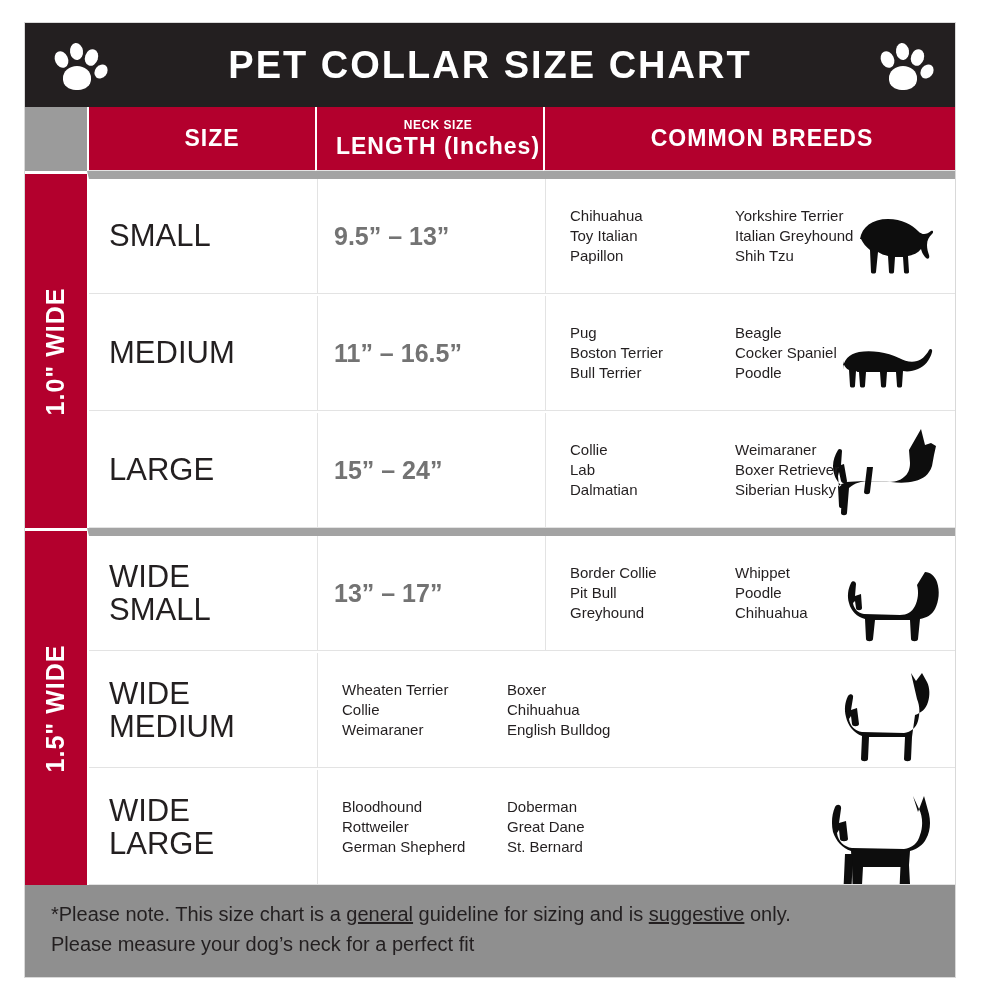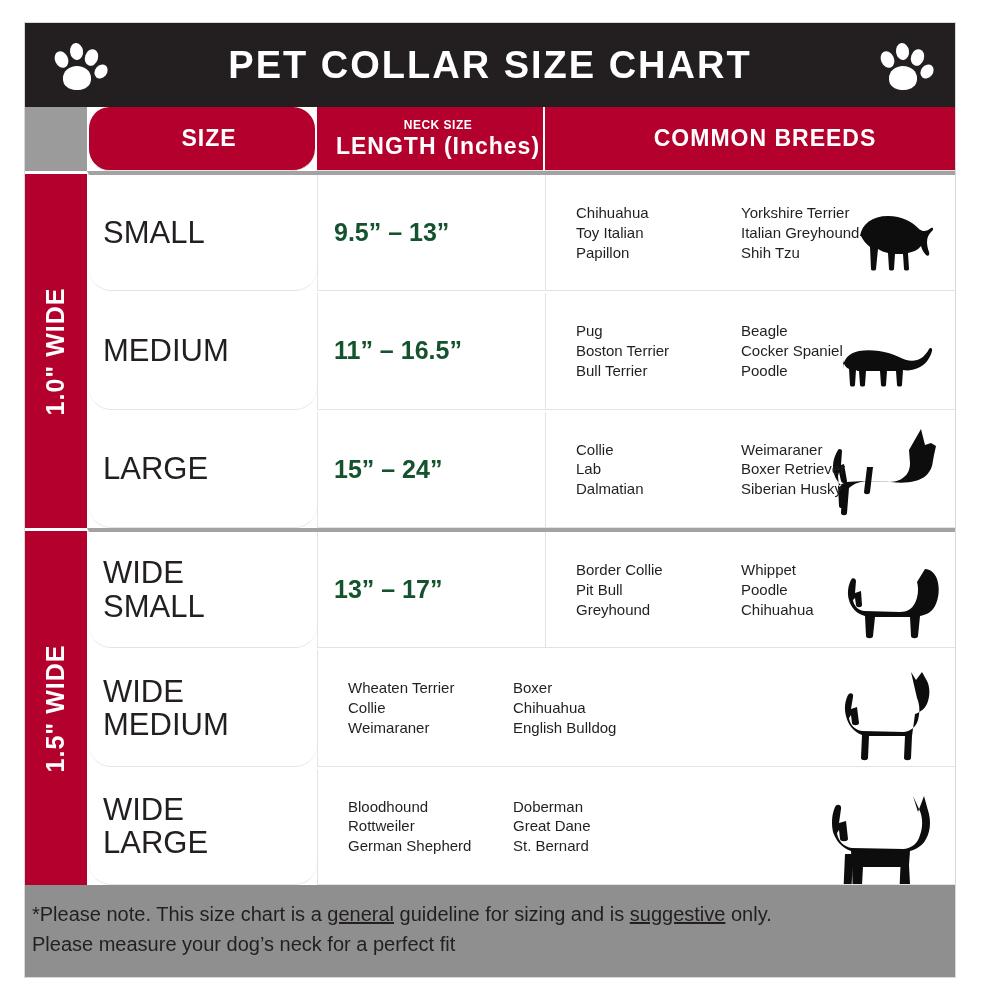--- a/index.html
+++ b/index.html
@@ -124,51 +124,50 @@
     flex-direction: column;
   }
   .row {
     display: flex;
     flex: 1 1 0;
     border-top: 2px solid #ffffff;
     border-left: 2px solid #ffffff;
     background: #ffffff;
     position: relative;
   }
-  .row.group-start { border-top: 4px solid #a3a3a3; }
+  .row.group-start { border-top: 8px solid #a3a3a3; }
   .cell {
     display: flex;
     align-items: center;
     border-left: 1px solid #e3e3e3;
     position: relative;
   }
   .cell:first-child { border-left: none; }
   .c-size {
     width: 228px; flex: 0 0 228px;
     justify-content: flex-start;
-    padding-left: 14px;
+    padding-left: 20px;
     font-size: 31px;
     color: #231f20;
     border-bottom: 1px solid #e3e3e3;
-    border-radius: 22px;
   }
   .c-size .two-line { line-height: 1.08; }
   .c-length {
     width: 228px; flex: 0 0 228px;
     justify-content: flex-start;
     padding-left: 16px;
     font-size: 25px;
     font-weight: bold;
-    color: #14532d;
+    color: #737373;
     border-bottom: 1px solid #e3e3e3;
   }
   .c-breeds {
     flex: 1 1 auto;
     border-bottom: 1px solid #e3e3e3;
-    padding-left: 30px;
+    padding-left: 24px;
     align-items: center;
     overflow: hidden;
   }
   .breed-cols {
     display: flex;
     gap: 25px;
     font-size: 15px;
     color: #231f20;
     line-height: 1.32;
     position: relative;
@@ -183,21 +182,21 @@
     pointer-events: none;
   }
   .silhouette svg { display: block; }
 
   
   .note {
     background: #8f8f8f;
     color: #231f20;
     flex: 0 0 auto;
     height: 92px;
-    padding: 14px 7px;
+    padding: 14px 26px;
     font-size: 20px;
     line-height: 1.5;
     position: relative;
     overflow: hidden;
   }
   .note .u { text-decoration: underline; }
   .note-text { position: relative; z-index: 3; }
 </style>
 </head>
 <body>

